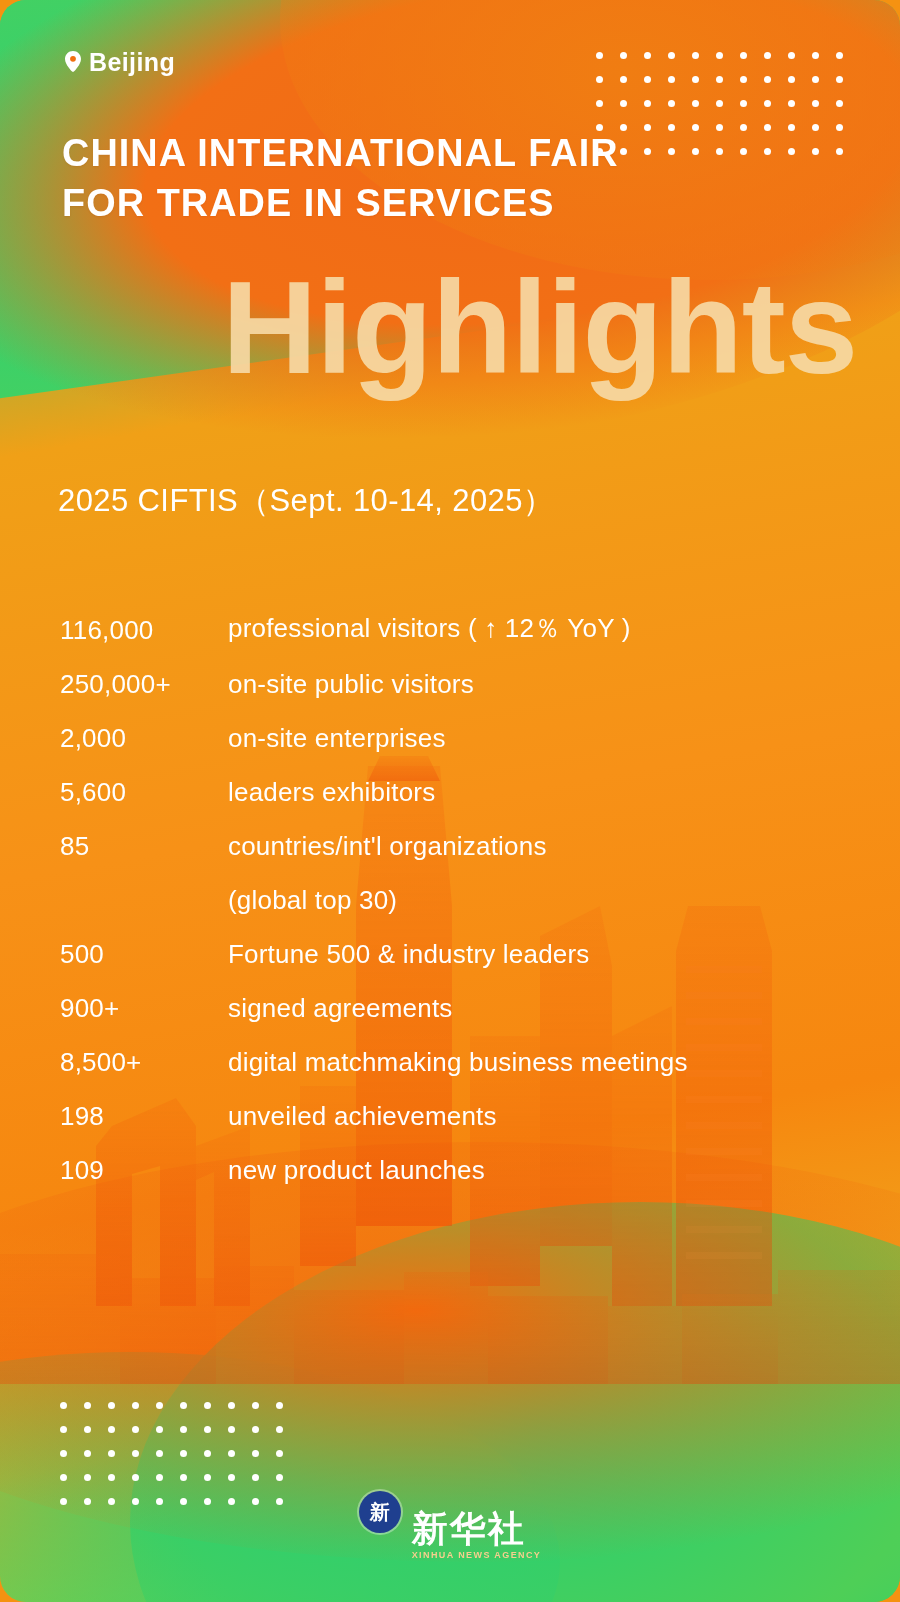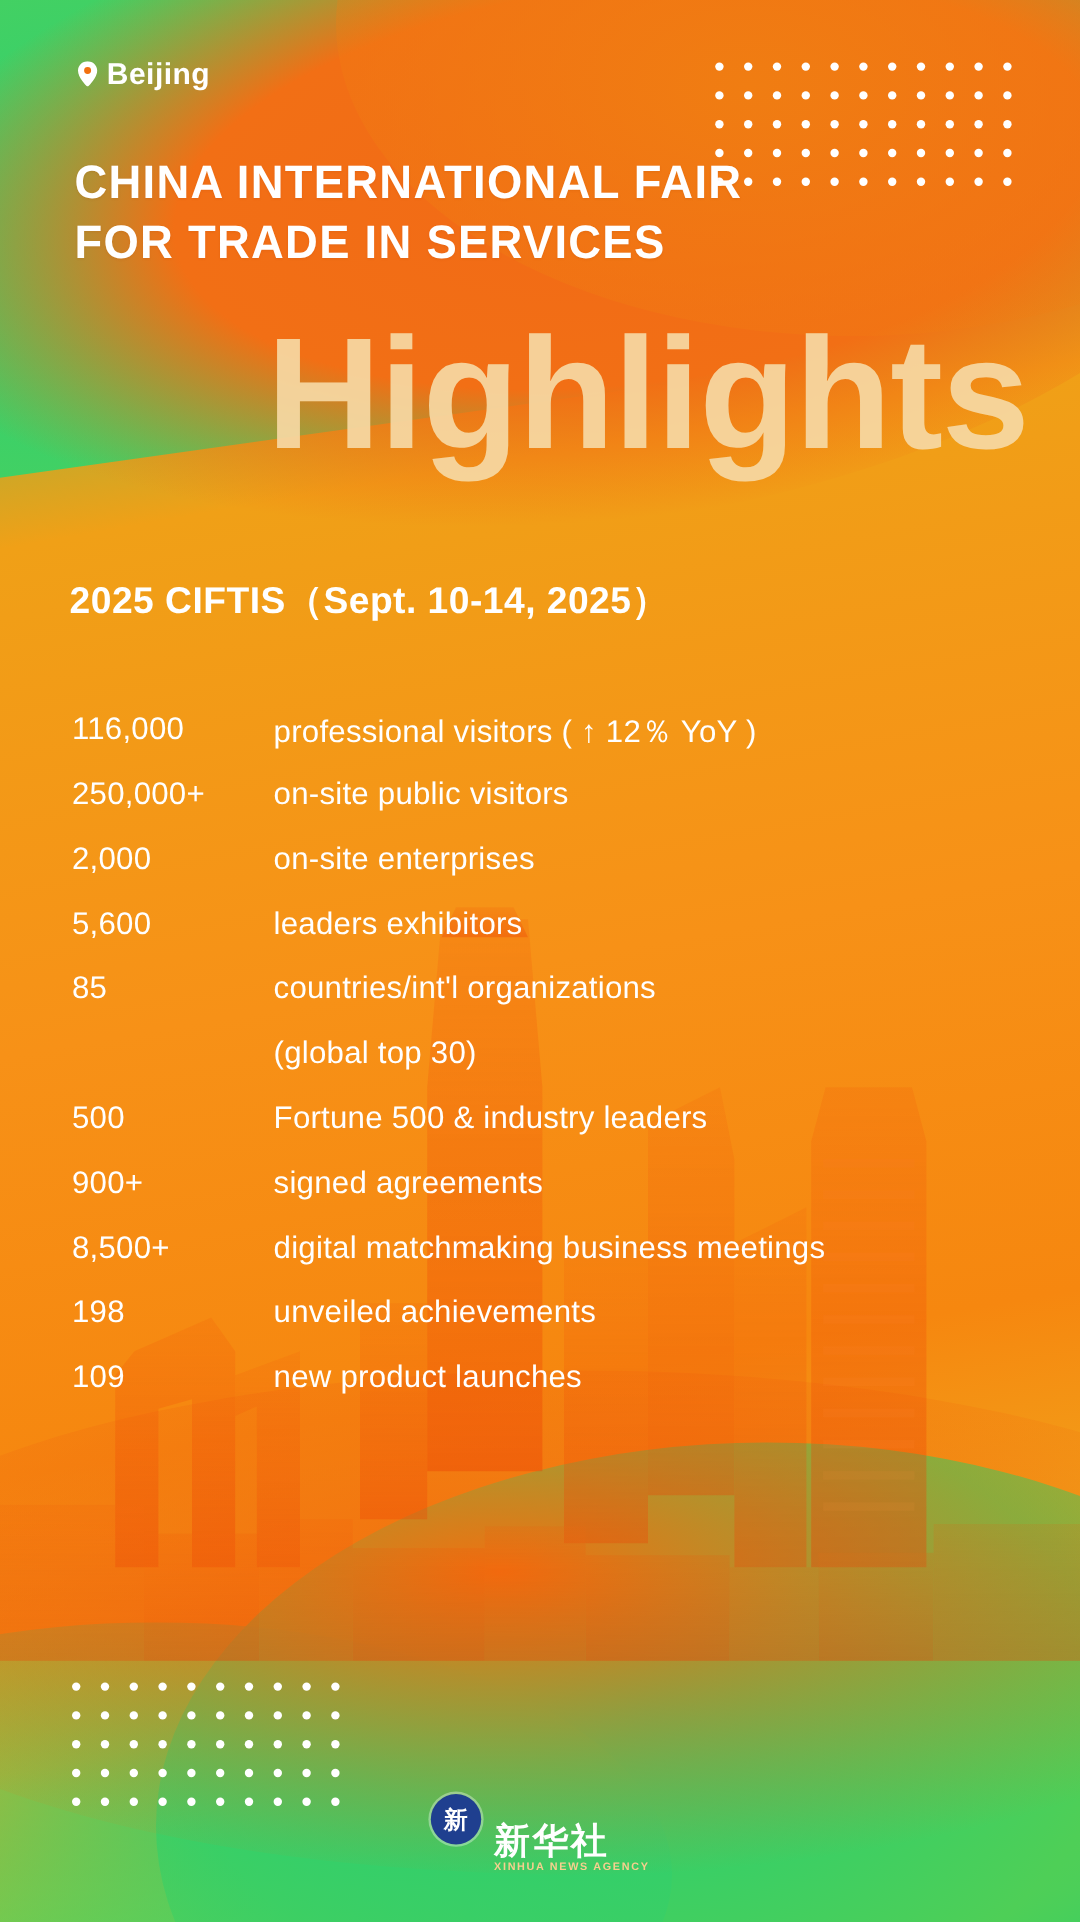--- a/index.html
+++ b/index.html
@@ -8,20 +8,21 @@
     font-family:"Liberation Sans", sans-serif;
     background:#f59211;
     overflow:hidden;
     position:relative;
   }
   #poster {
     position:relative;
     width:900px; height:1602px;
     overflow:hidden;
     background: linear-gradient(170deg, #2fd27a 0%, #37c96a 6%, #f0a017 26%, #f79117 50%, #f6870f 70%, #f0a81d 84%, #7fcf4a 93%, #26cf6d 100%);
+    border-radius: 26px;
   }
 
   
   .blob { position:absolute; }
 
   .blob-green-top {
     top:-260px; left:-200px;
     width:900px; height:620px;
     background: radial-gradient(ellipse at 30% 70%, #2bd173 0%, #4ad05e 45%, rgba(120,205,60,0) 72%);
     transform: rotate(-8deg);
@@ -113,34 +114,34 @@
     color:#f7d9a4;
     letter-spacing:-1px;
     line-height:1;
     opacity:.92;
   }
 
   .subtitle {
     position:absolute; top:480px; left:58px;
     color:#ffffff;
     font-size:31px;
-    font-weight:bold;
+    font-weight:normal;
     letter-spacing:.4px;
     white-space:nowrap;
   }
 
   .stats {
     position:absolute;
     top:592px; left:60px;
     width:800px;
     color:#ffffff;
   }
   .stat-row {
     display:flex;
-    align-items:flex-start;
+    align-items:flex-end;
     height:54px;
     font-size:26px;
     letter-spacing:.2px;
   }
   .stat-value {
     width:168px;
     flex:0 0 168px;
     font-weight:normal;
     white-space:nowrap;
   }
@@ -164,23 +165,23 @@
   .xinhua-emblem .glyph {
     color:#ffffff;
     font-size:20px;
     font-weight:bold;
     line-height:1;
     font-family:"DejaVu Sans", sans-serif;
   }
   .xinhua-text { line-height:1.05; }
   .xinhua-cn {
     color:#ffffff;
-    font-size:30px;
+    font-size:36px;
     font-weight:bold;
-    font-family:Liberation Sans, sans-serif;
+    font-family:Liberation Mono, monospace;
     letter-spacing:2px;
     margin-top:48px;
   }
   .xinhua-en {
     color:#f6cf8e;
     font-size:9px;
     letter-spacing:1.4px;
     font-weight:bold;
     text-align:center;
   }

